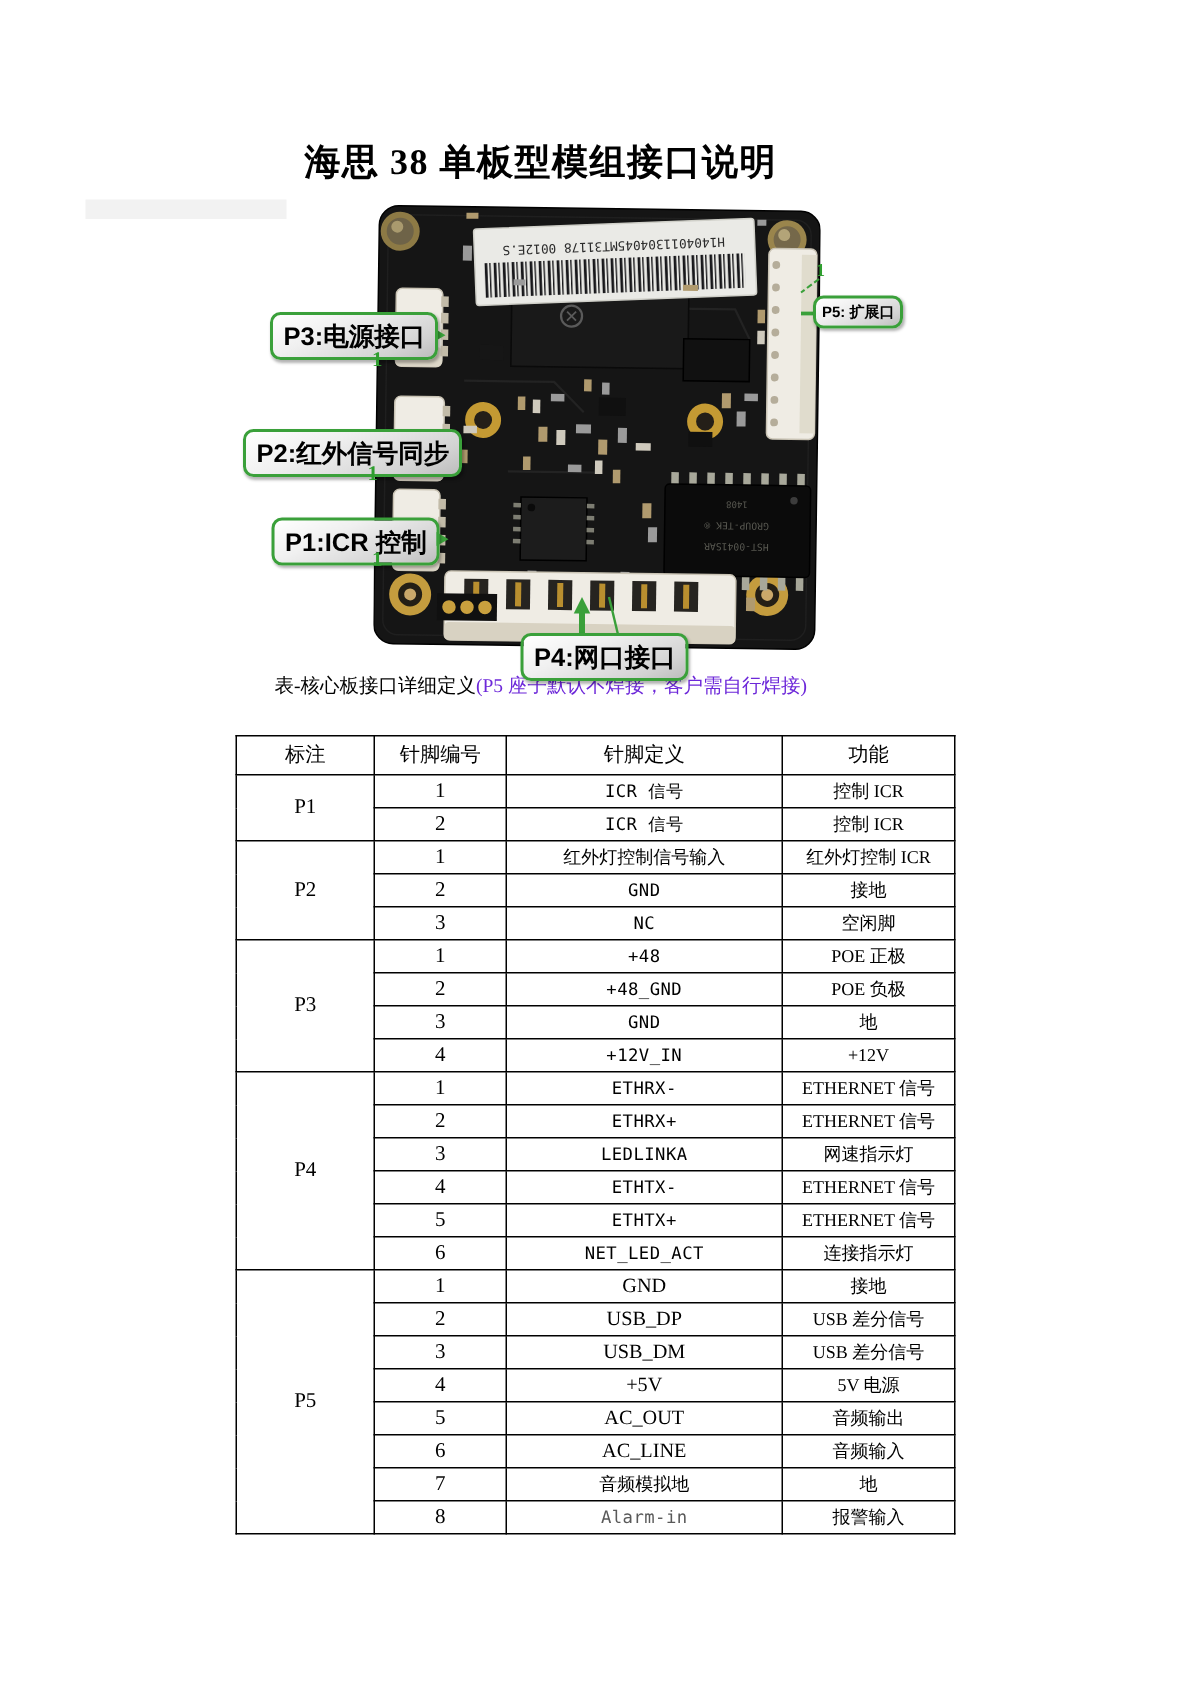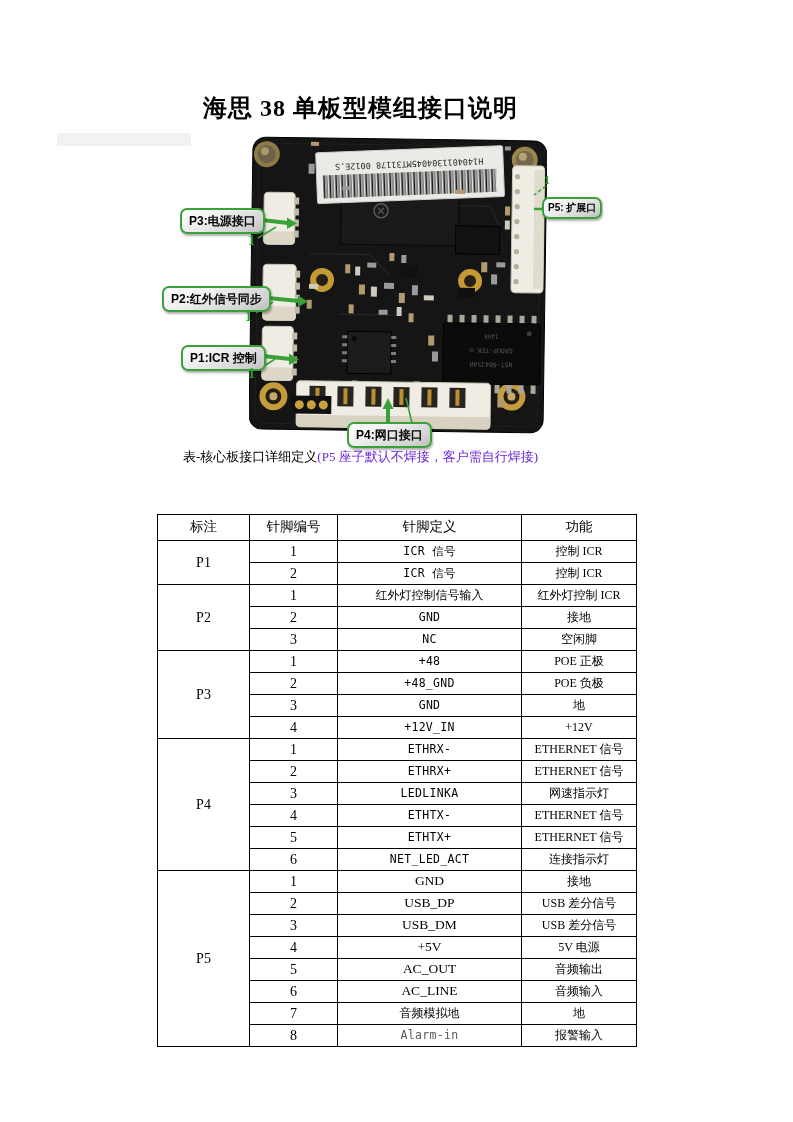--- a/index.html
+++ b/index.html
@@ -13,40 +13,40 @@
                 background:#f2f2f2; }
 
   .pcb-svg { position:absolute; left:249px; top:135px; }
   .lines-svg { position:absolute; left:0; top:0; pointer-events:none; }
 
   .callout { position:absolute; box-sizing:border-box; white-space:nowrap;
              border:2px solid #3aa03a; border-radius:7px;
              background:linear-gradient(155deg,#ffffff 0%,#f0f0f0 35%,#d2d2d2 80%,#bdbdbd 100%);
              box-shadow:1px 1.5px 2px rgba(0,0,0,0.3);
              font-family:"Liberation Sans", sans-serif;
-             font-size:12px; font-weight:bold; color:#000;
+             font-size:17px; font-weight:bold; color:#000;
              padding:3px 7px 2px 7px; z-index:5; }
   .co-p3 { left:180px; top:208px; }
   .co-p2 { left:162px; top:286px; }
   .co-p1 { left:181px; top:345px; }
   .co-p4 { left:347px; top:422px; }
   .co-p5 { left:542px; top:197px; font-size:10px; padding:2px 4px; }
 
   .pinmark { position:absolute; z-index:6; color:#2f9e2f;
              font:bold 14px "Liberation Serif", serif; }
   .pm-1 { left:248px; top:233px; }
   .pm-2 { left:245px; top:309px; }
   .pm-3 { left:248px; top:366px; }
   .pm-4 { left:544px; top:173px; font-size:12px; }
 
   .caption { position:absolute; top:448px; left:0; width:100%; margin:0;
              text-align:center; font-size:13px; }
   .caption .red { color:#6d28d9; }
 
-  .pin-table { position:absolute; left:157px; top:514px; width:479px;
+  .pin-table { position:absolute; left:157px; top:490px; width:479px;
                border-collapse:collapse; table-layout:fixed;
                text-align:center; font-size:13.5px; }
   .pin-table th, .pin-table td { border:1px solid #000; padding:0; height:21px;
                font-weight:normal; overflow:hidden; line-height:1.1; }
   .pin-table thead th { height:25px; }
   .pin-table .pin   { font-family:"Liberation Serif", serif; font-size:14px; }
   .pin-table .mono  { font-family:"DejaVu Sans Mono", monospace; font-size:11.5px; letter-spacing:0.3px;margin-top:44px; }
   .pin-table .serif { font-family:"Liberation Serif", serif; font-size:13.5px; }
   .pin-table .cjk   { font-size:12px; }
   .pin-table .glabel{ font-size:14px;text-align:center; }

